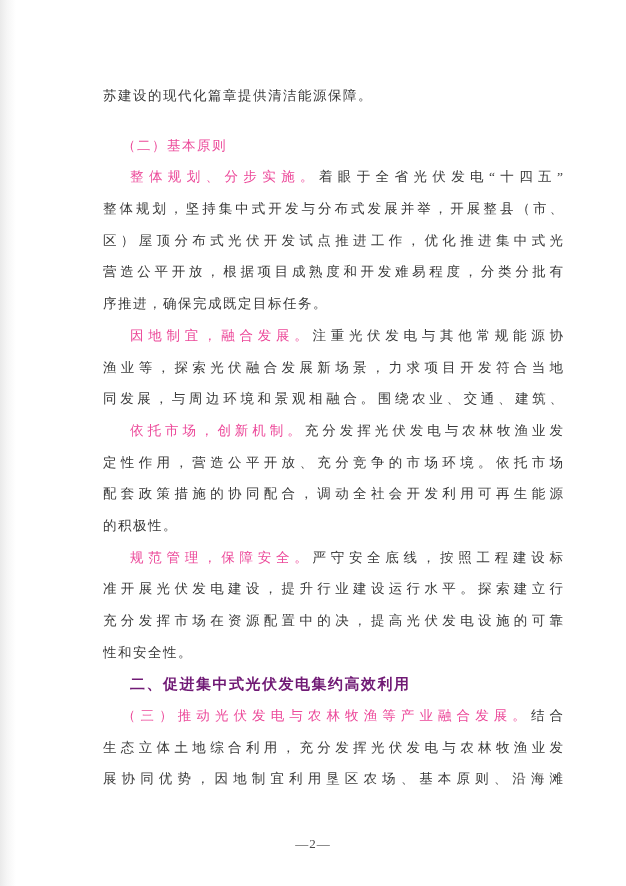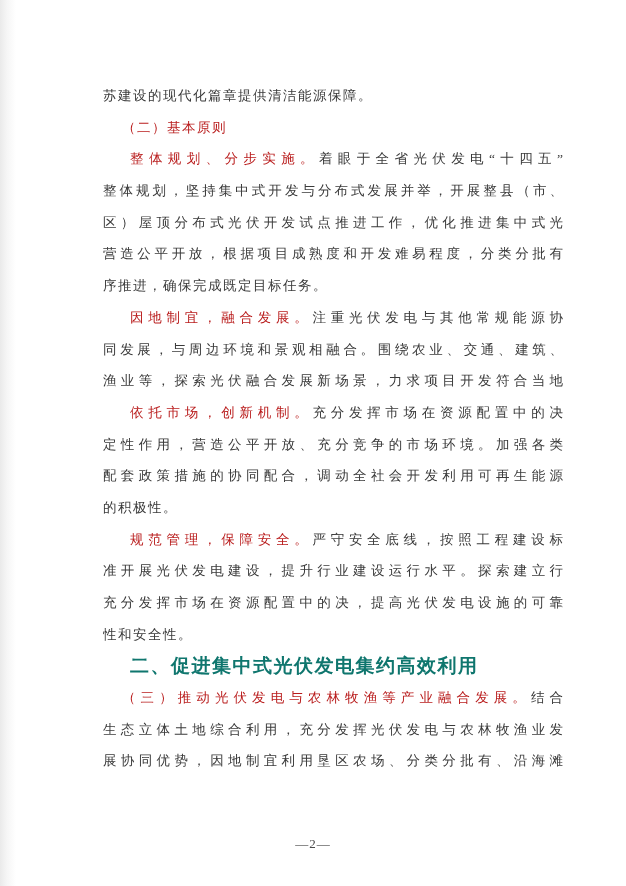--- a/index.html
+++ b/index.html
@@ -34,26 +34,26 @@
     text-justify: inter-character;
     overflow: hidden;
   }
   .line.end {
     text-align-last: left;
     letter-spacing: 1.5px;
   }
   .indent { text-indent: 27px; }
   .indent-paren { text-indent: 19px; }
   .lead { font-weight: normal; color: #333333; }
-  .kai { color: #b91c1c; }
+  .kai { color: #ec4899; margin-top: 18px; }
   .hei {
     font-family: "Liberation Sans", "DejaVu Sans", sans-serif;
     font-weight: bold;
-    font-size: 19px;
-    color: #0f766e;
+    font-size: 15px;
+    color: #701a75;
     letter-spacing: 1.5px;
   }
   .footer {
     position: absolute;
     left: 0; right: 0;
     bottom: 34px;
     text-align: center;
     font-size: 13px;
     color: #4a4a4a;
     letter-spacing: 1px;
@@ -70,35 +70,35 @@
   <div class="line indent">
     <span class="lead kai">整体规划、分步实施。</span><span>着眼于全省光伏发电“十四五”</span>
   </div>
   <div class="line">整体规划，坚持集中式开发与分布式发展并举，开展整县（市、</div>
   <div class="line">区）屋顶分布式光伏开发试点推进工作，优化推进集中式光</div>
   <div class="line">营造公平开放，根据项目成熟度和开发难易程度，分类分批有</div>
   <div class="line end">序推进，确保完成既定目标任务。</div>
   <div class="line indent">
     <span class="lead kai">因地制宜，融合发展。</span><span>注重光伏发电与其他常规能源协</span>
   </div>
+  <div class="line">渔业等，探索光伏融合发展新场景，力求项目开发符合当地</div>
   <div class="line">同发展，与周边环境和景观相融合。围绕农业、交通、建筑、</div>
-  <div class="line">渔业等，探索光伏融合发展新场景，力求项目开发符合当地</div>
   <div class="line indent">
-    <span class="lead kai">依托市场，创新机制。</span><span>充分发挥市场在资源配置中的决</span>
+    <span class="lead kai">依托市场，创新机制。</span><span>充分发挥光伏发电与农林牧渔业发</span>
   </div>
-  <div class="line">定性作用，营造公平开放、充分竞争的市场环境。加强各类</div>
+  <div class="line">定性作用，营造公平开放、充分竞争的市场环境。依托市场</div>
   <div class="line">配套政策措施的协同配合，调动全社会开发利用可再生能源</div>
   <div class="line end">的积极性。</div>
   <div class="line indent">
     <span class="lead kai">规范管理，保障安全。</span><span>严守安全底线，按照工程建设标</span>
   </div>
   <div class="line">准开展光伏发电建设，提升行业建设运行水平。探索建立行</div>
   <div class="line">充分发挥市场在资源配置中的决，提高光伏发电设施的可靠</div>
   <div class="line end">性和安全性。</div>
   <div class="line end indent hei">二、促进集中式光伏发电集约高效利用</div>
   <div class="line indent-paren">
     <span class="lead kai">（三）推动光伏发电与农林牧渔等产业融合发展。</span><span>结合</span>
   </div>
   <div class="line">生态立体土地综合利用，充分发挥光伏发电与农林牧渔业发</div>
-  <div class="line">展协同优势，因地制宜利用垦区农场、分类分批有、沿海滩</div>
+  <div class="line">展协同优势，因地制宜利用垦区农场、基本原则、沿海滩</div>
 </div>
 
 <div class="footer">—2—</div>
 
 </body></html>

